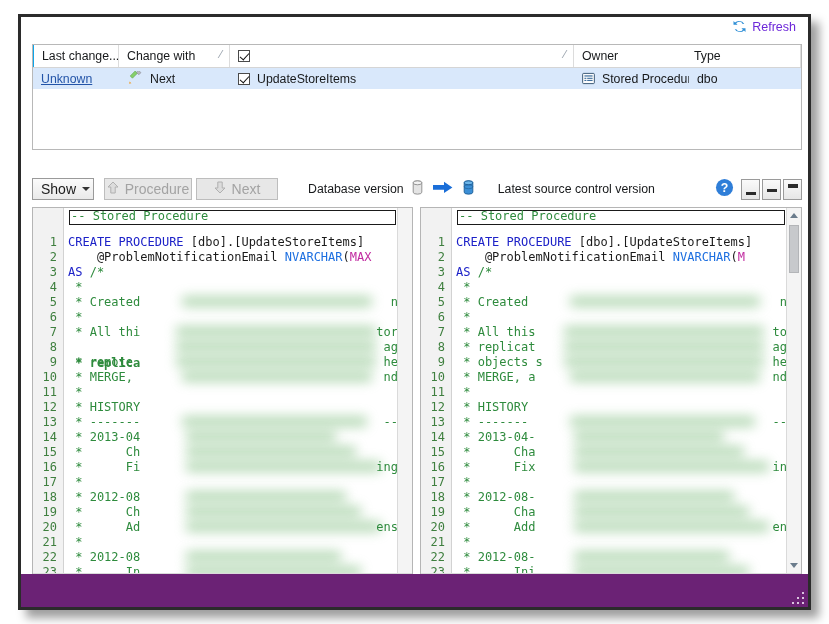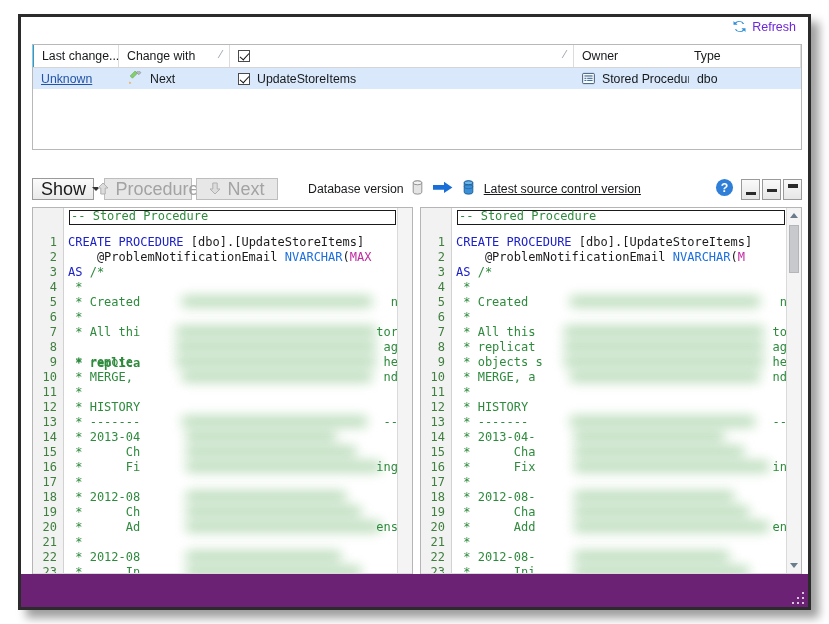--- a/index.html
+++ b/index.html
@@ -118,36 +118,36 @@
     display: flex; align-items: center;
     font-size: 12.3px; color: #17191b;
   }
   .btn {
     height: 22px;
     border: 1px solid #9a9a9a;
     background: linear-gradient(#fbfbfb,#e9e9e9);
     display: flex; align-items: center; justify-content: center;
     gap: 6px; padding: 0 8px;
     box-sizing: border-box; cursor: pointer;
-    font-size: 18px; color: #1b1b1b;
+    font-size: 14px; color: #1b1b1b;
   }
   .btn.disabled { color: #a3a3a3; background: #e7e7e7; border-color: #bdbdbd; cursor: default; }
   #btn-show { width: 62px; justify-content: space-between; margin-right: 10px; }
   #btn-prev { width: 88px; margin-right: 4px; }
   #btn-next { width: 82px; }
   .caret-dn {
     width: 0; height: 0;
     border-left: 4px solid transparent;
     border-right: 4px solid transparent;
     border-top: 4px solid #333;
   }
   .arrow-up, .arrow-dn { flex: 0 0 auto; }
 
   #lbl-dbver { margin-left: 30px; margin-right: 7px; }
-  #lbl-scver { margin-left: 9px; text-decoration: underline; }
+  #lbl-scver { margin-left: 23px; }
   .db-icon { flex: 0 0 auto; }
   .blue-arrow { margin: 0 9px; flex: 0 0 auto; }
 
   #toolbar-right {
     margin-left: auto;
     display: flex; align-items: center; gap: 2px;
   }
   .help-icon { cursor: pointer; margin-right: 5px; }
   .winbtn {
     width: 19px; height: 21px;

